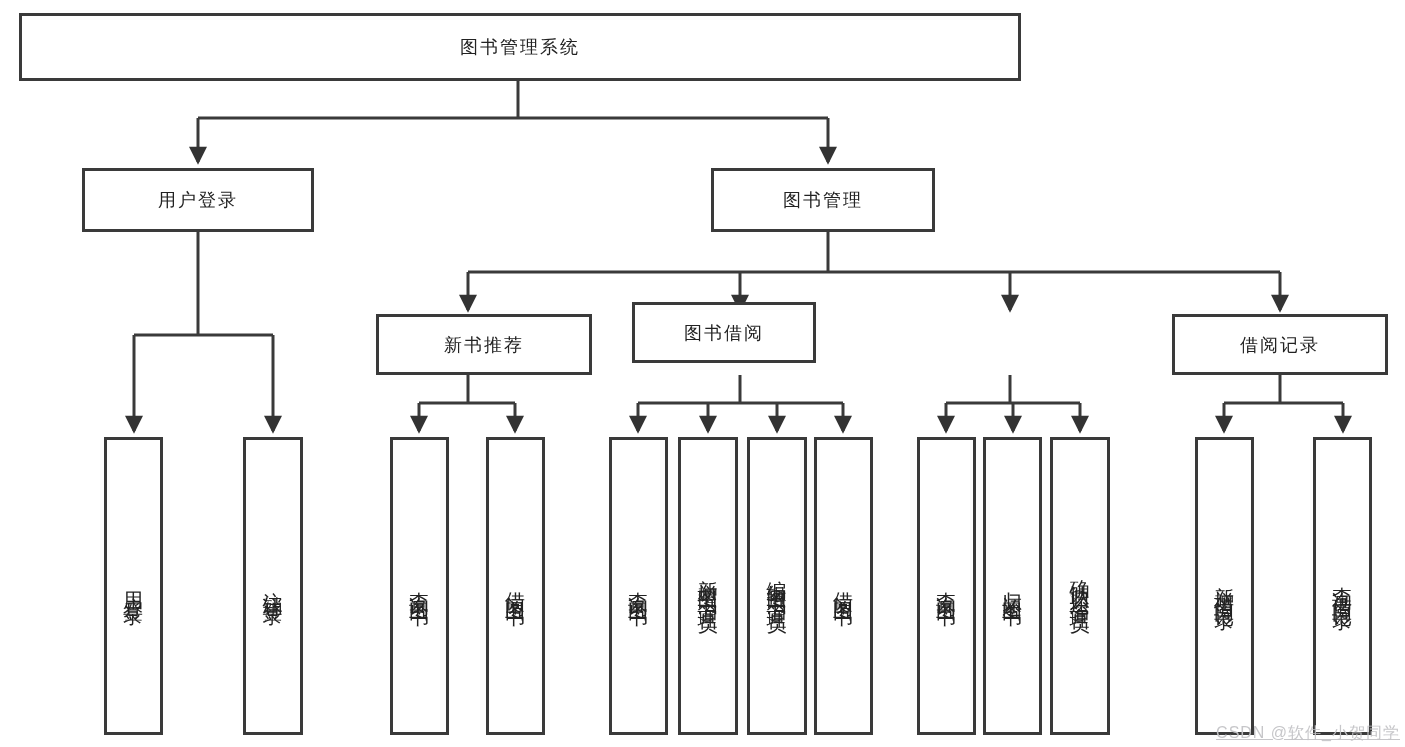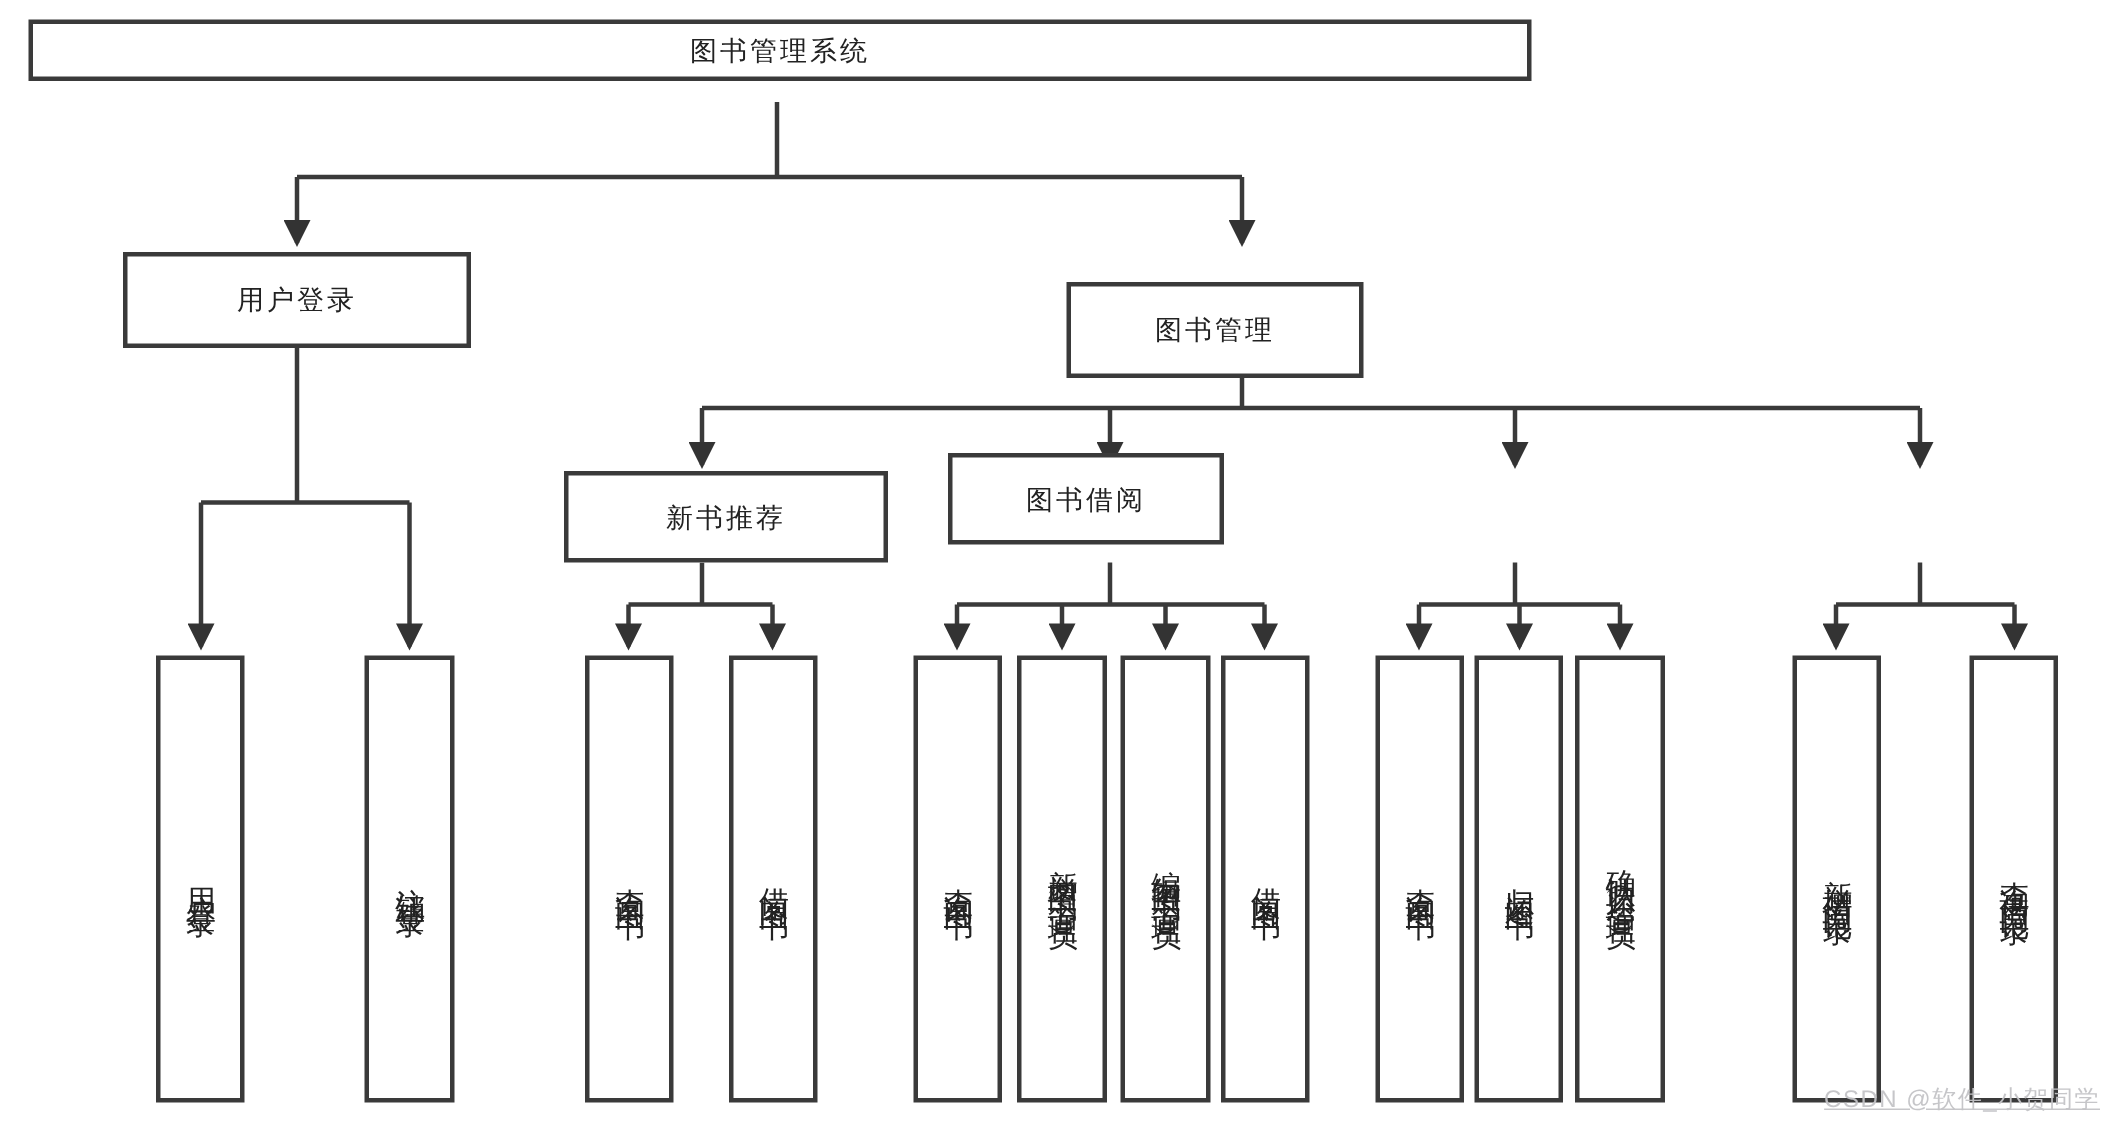--- a/index.html
+++ b/index.html
@@ -104,27 +104,28 @@
       <path d="M1013 403 V431" marker-end="url(#arrow)"></path>
       <path d="M1080 403 V431" marker-end="url(#arrow)"></path>
 
       <path d="M1280 375 V403"></path>
       <path d="M1224 403 H1343"></path>
       <path d="M1224 403 V431" marker-end="url(#arrow)"></path>
       <path d="M1343 403 V431" marker-end="url(#arrow)"></path>
     </g>
   </svg>
 
-  <div class="box h" style="left:19px; top:13px; width:1002px; height:41px;">图书管理系统</div>
+  <div class="box h" style="left:19px; top:13px; width:1002px; height:68px;">图书管理系统</div>
 
   <div class="box h" style="left:82px; top:168px; width:232px; height:64px;">用户登录</div>
-  <div class="box h" style="left:711px; top:168px; width:198px; height:64px;margin-top:20px;">图书管理</div>
+  <div class="box h" style="left:711px; top:168px; width:224px; height:64px;">图书管理</div>
 
   <div class="box h" style="left:376px; top:314px; width:216px; height:61px;">新书推荐</div>
   <div class="box h" style="left:632px; top:302px; width:184px; height:61px;">图书借阅</div>
+  <div class="box h" style="left:1172px; top:314px; width:216px; height:61px;">借阅记录</div>
 
   <div class="box v" style="left:104px; top:437px; width:59px; height:298px;">用户登录</div>
   <div class="box v" style="left:243px; top:437px; width:60px; height:298px;">注销登录</div>
 
   <div class="box v" style="left:390px; top:437px; width:59px; height:298px;">查询图书</div>
   <div class="box v" style="left:486px; top:437px; width:59px; height:298px;">借阅图书</div>
 
   <div class="box v" style="left:609px; top:437px; width:59px; height:298px;">查询图书</div>
   <div class="box v" style="left:678px; top:437px; width:60px; height:298px;">新增图书（管理员）</div>
   <div class="box v" style="left:747px; top:437px; width:60px; height:298px;">编辑图书（管理员）</div>

